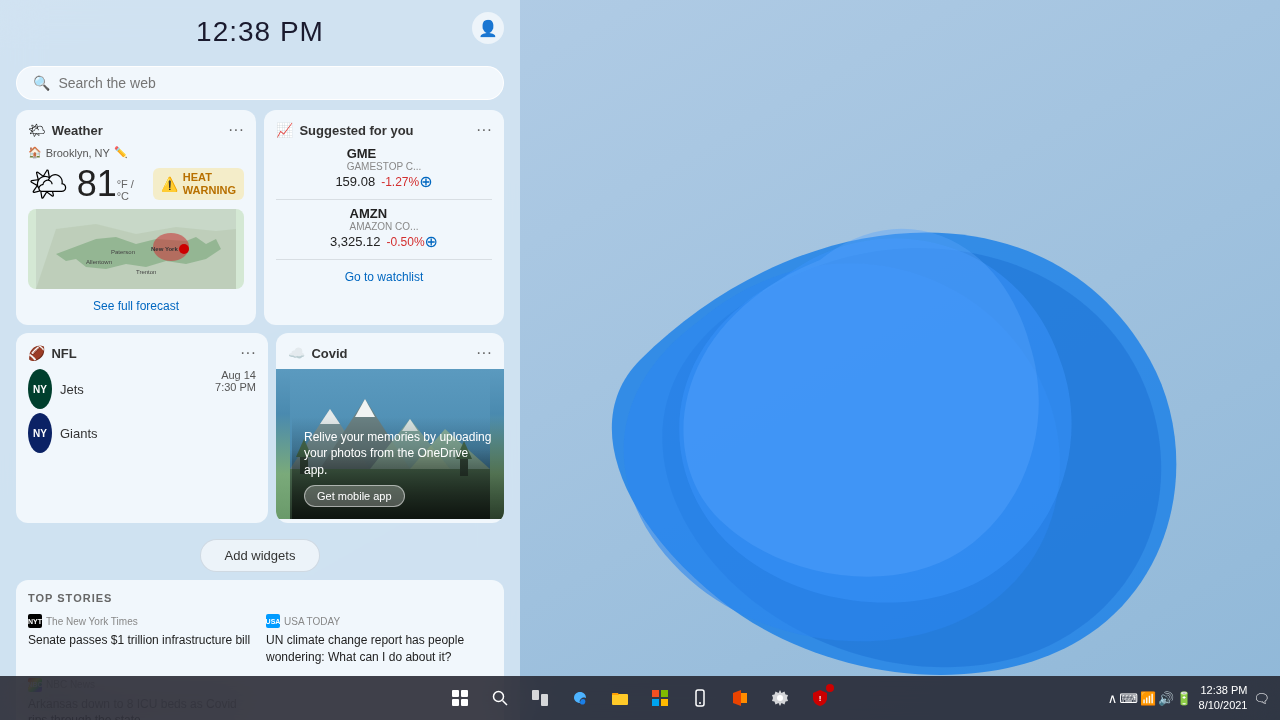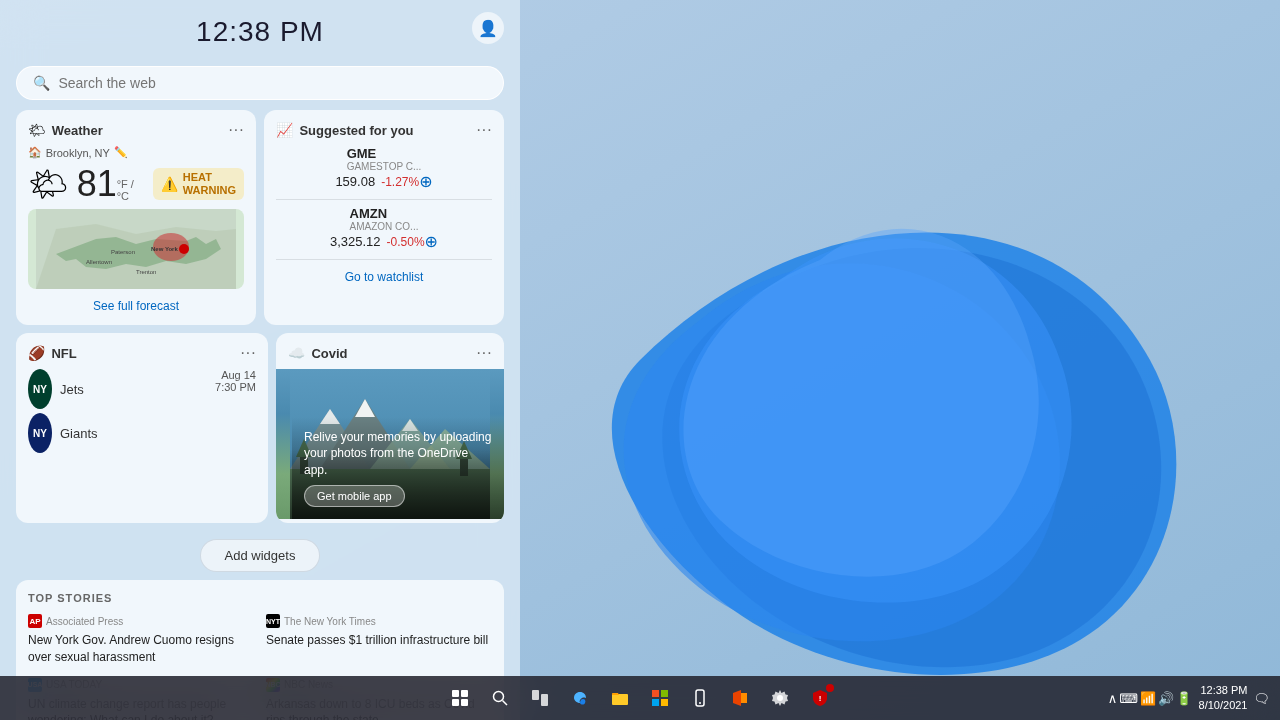--- a/index.html
+++ b/index.html
@@ -523,27 +523,20 @@
   </div>
 
   <div class="add-widgets-row">
     <button class="add-widgets-btn">Add widgets</button>
   </div>
 
   <div class="top-stories">
     <div class="stories-header">TOP STORIES</div>
     <div class="stories-grid">
 
-      <div class="story-item">
-        <div class="story-source">
-          <div class="source-dot ap-dot">AP</div>
-          <span>Associated Press</span>
-        </div>
-        <div class="story-headline">New York Gov. Andrew Cuomo resigns over sexual harassment</div>
-      </div>
 
       <div class="story-item">
         <div class="story-source">
           <div class="source-dot nyt-dot" style="font-size:7px">NYT</div>
           <span>The New York Times</span>
         </div>
         <div class="story-headline">Senate passes $1 trillion infrastructure bill</div>
       </div>
 
       <div class="story-item">

